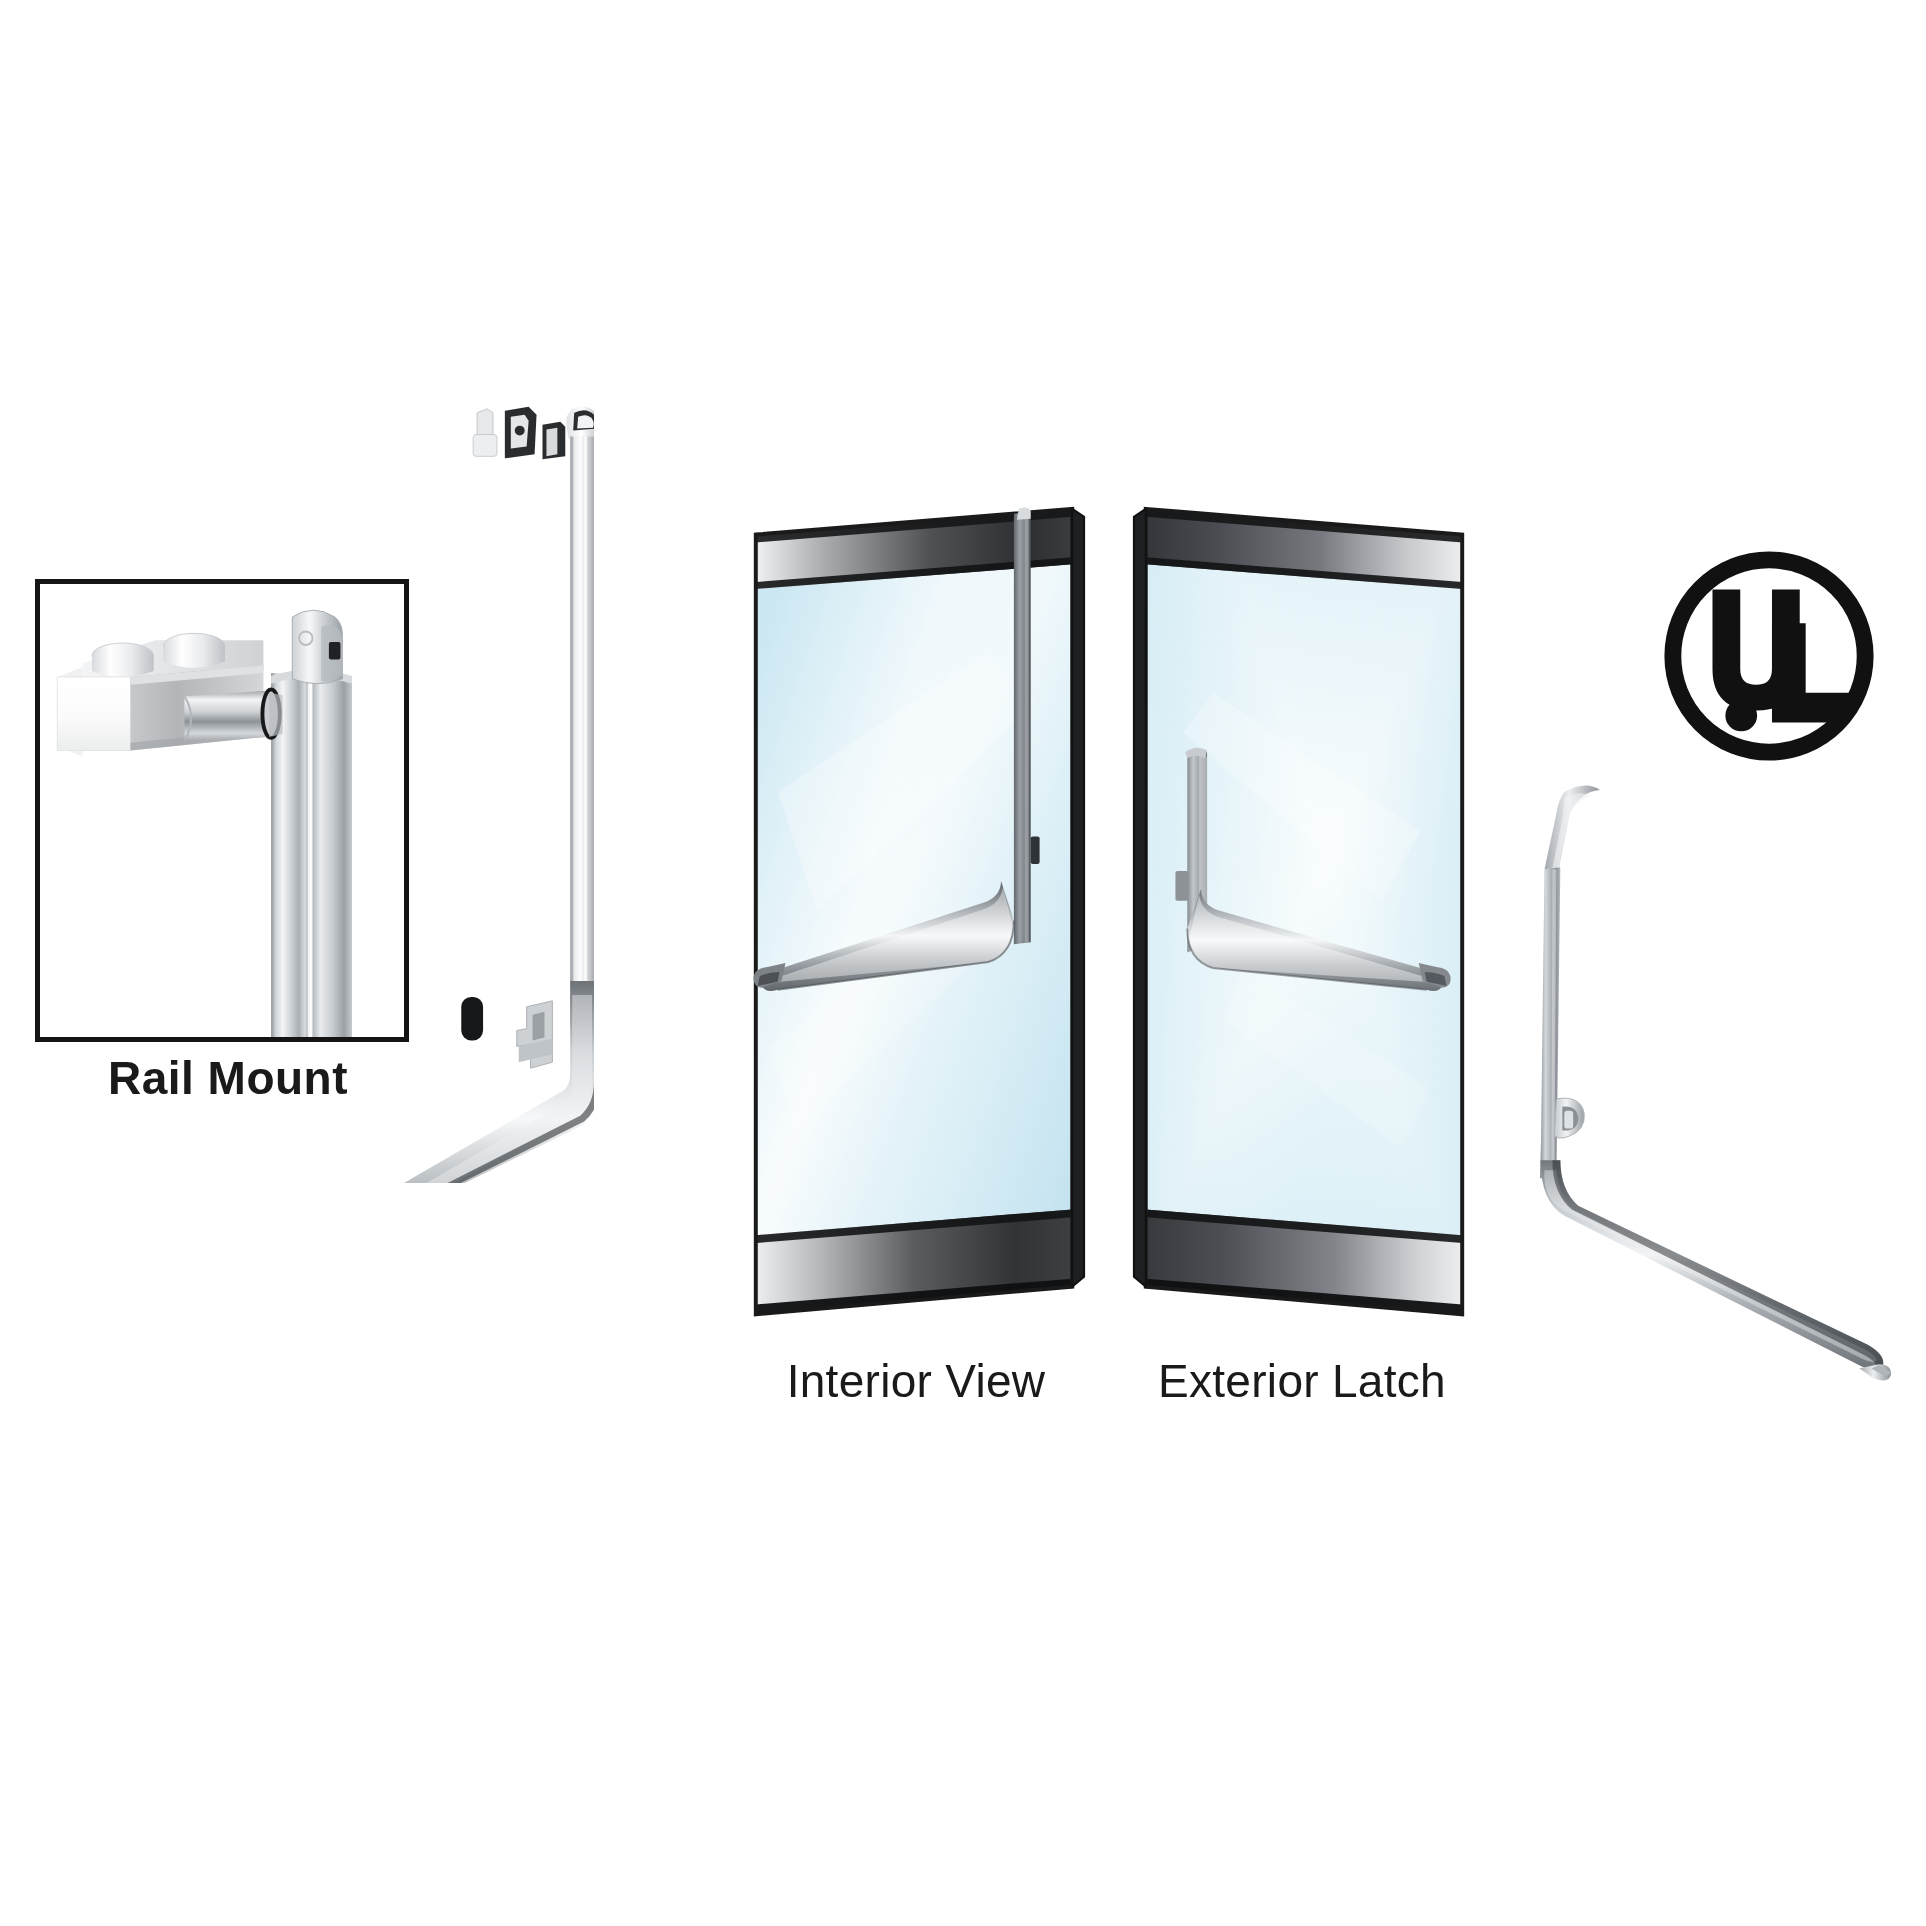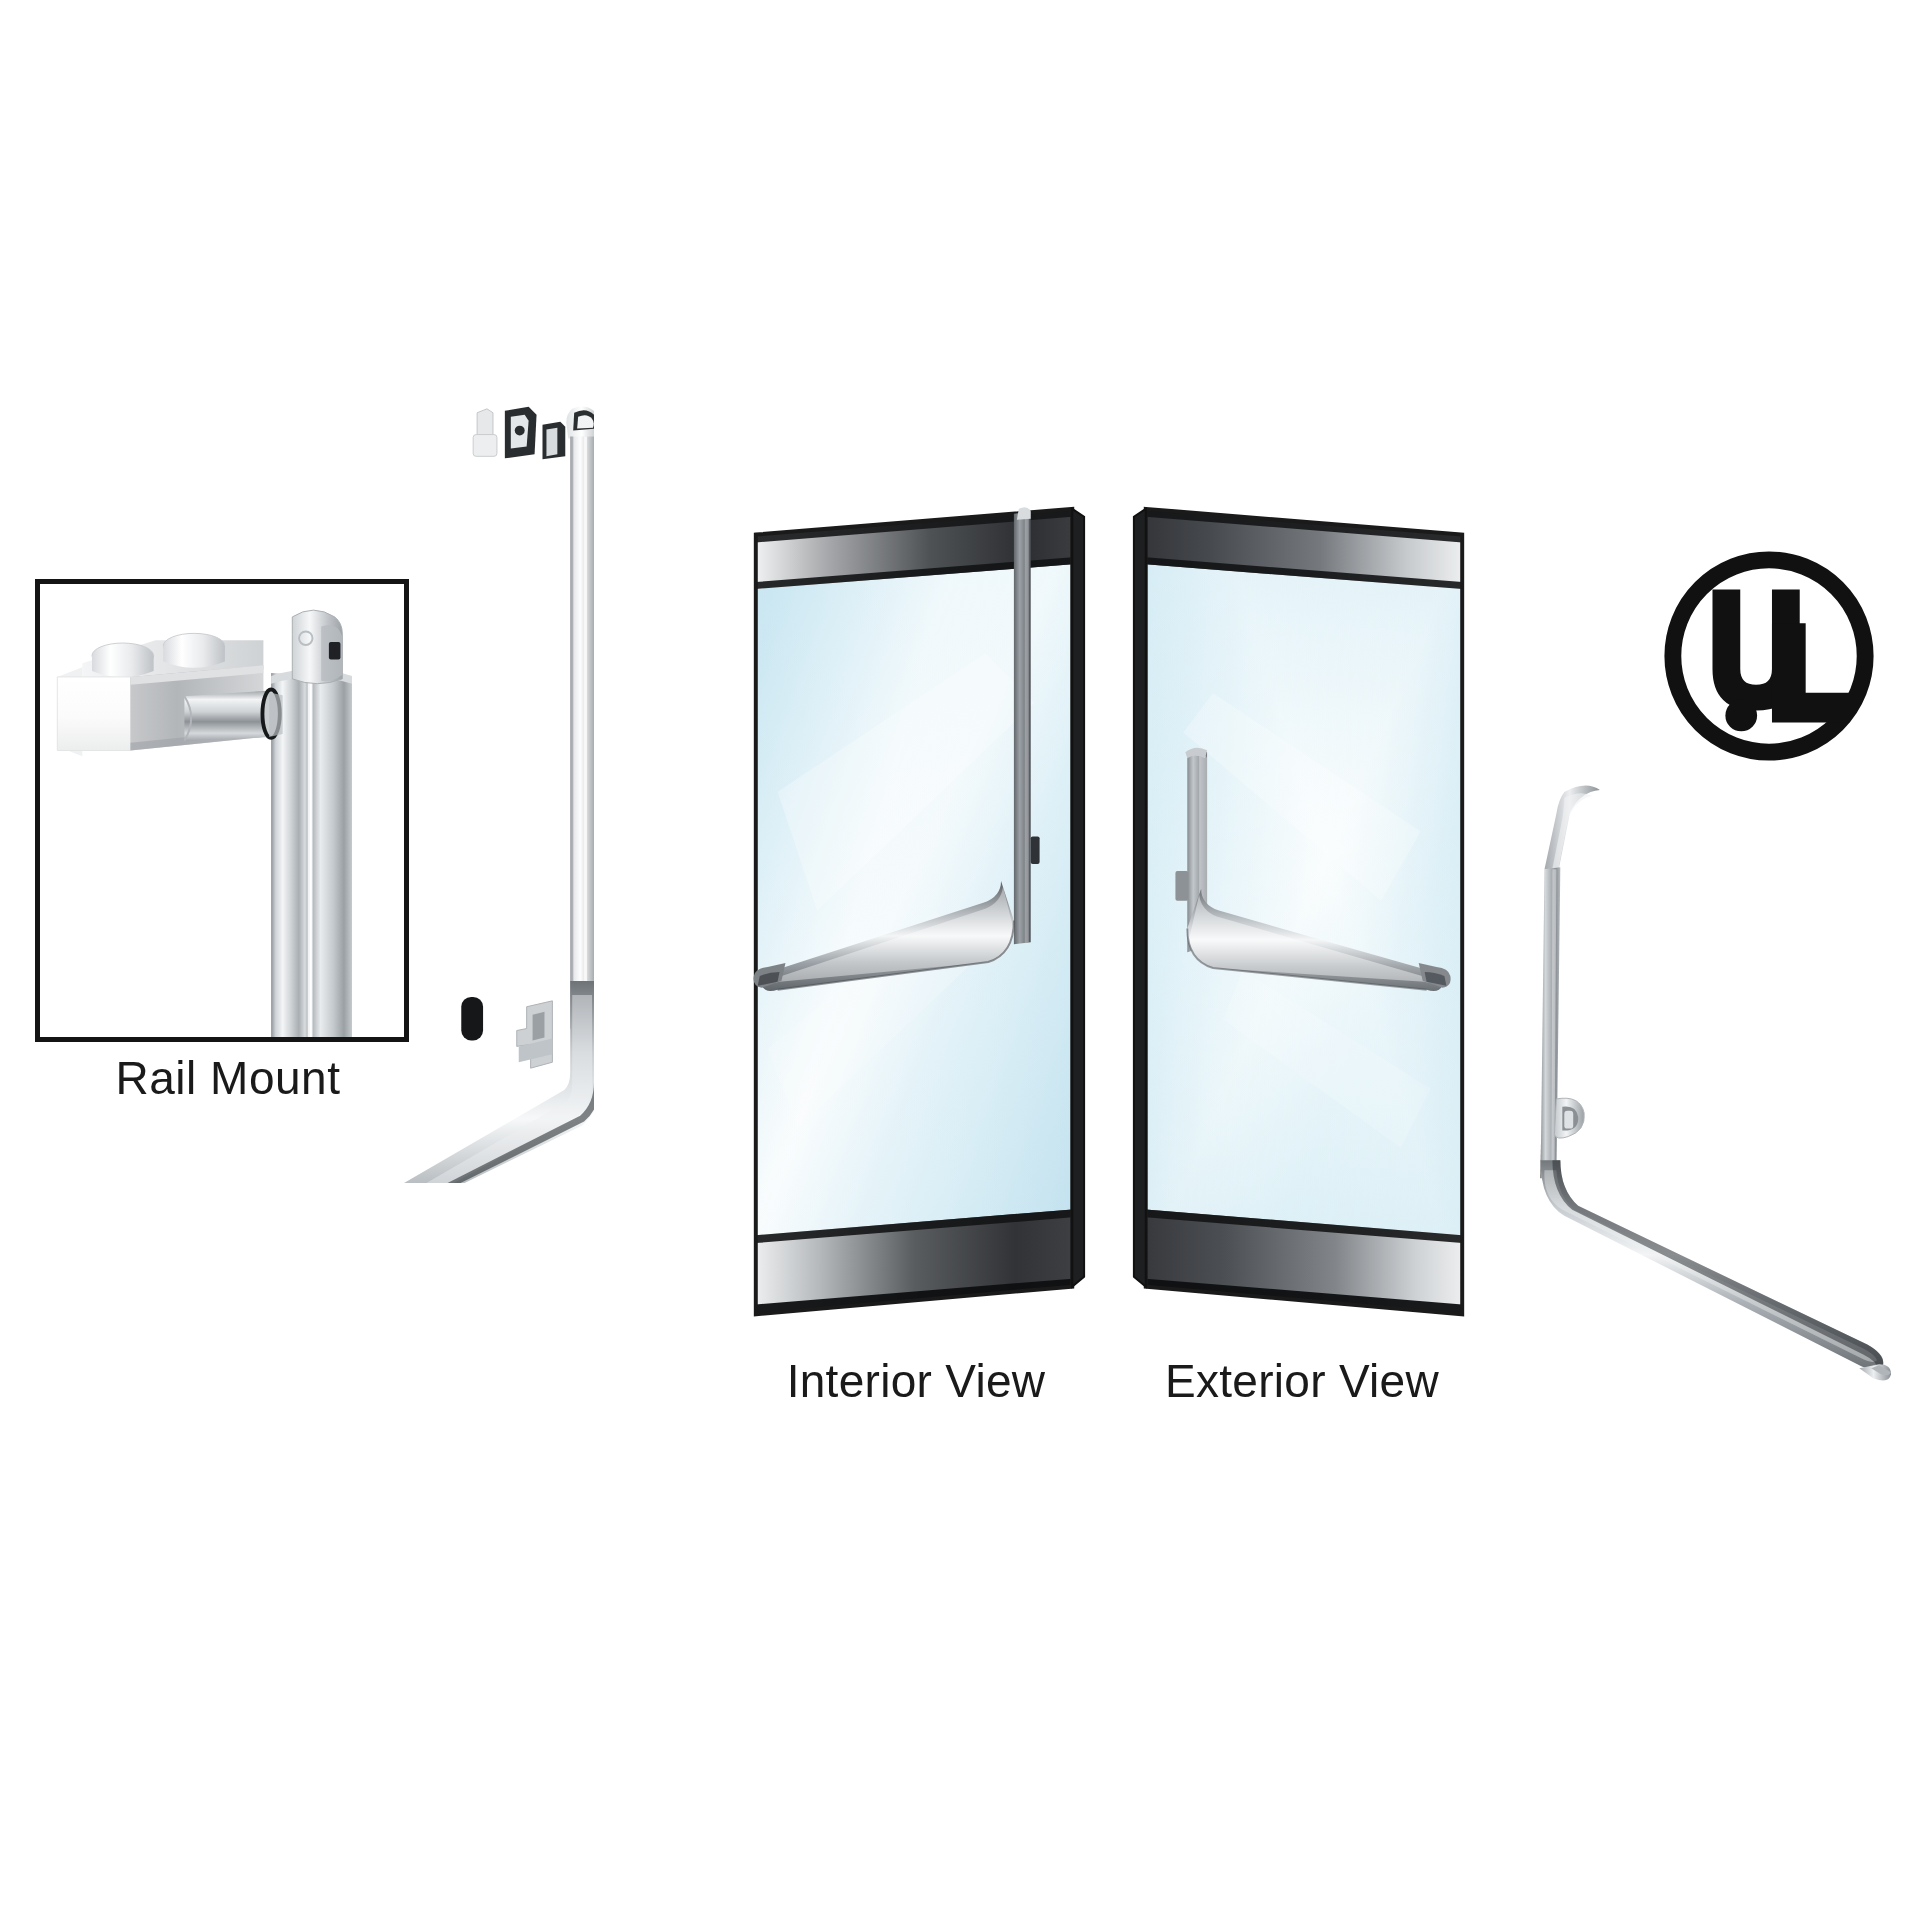--- a/index.html
+++ b/index.html
@@ -40,20 +40,21 @@
   }
   #detail-caption {
     left: 20px;
     top: 1051px;
     width: 416px;
     text-align: center;
     color: #1a1a1a;
     font-size: 46px;
     line-height: 1.18;
     letter-spacing: 0.5px;
+    font-weight: bold;
   }
   #detail-caption .line { display: block; }
 
   
   #panic-device-left {
     left: 178px;
     top: 391px;
     width: 416px;
     height: 792px;
   }
@@ -450,21 +451,21 @@
                q12 4 16 -4
                q4 -10 -8 -14
                L96 420
                q-18 -6 -18 -22 z" fill="url(#ev-bar)"></path>
       <path d="M66 448 q2 24 24 30 L304 492 q10 3 13 -3 l0 -4 q-4 4 -12 2 L94 426 q-16 -6 -18 -22 z" fill="#ffffff" opacity="0.42"></path>
       <path d="M322 498 q10 -2 8 -12 q-2 -8 -14 -9 l-18 -4 l4 18 z" fill="#85898e"></path>
       <path d="M324 486 q-10 -4 -20 -4 l2 10 l20 4 z" fill="#545a5f"></path>
       <path d="M64 438 q0 32 26 40 L306 500" fill="none" stroke="#53585d" stroke-width="2" opacity="0.55"></path>
     </g>
   </svg>
-  <div class="abs door-label" id="label-exterior">Exterior View</div>
+  <div class="abs door-label" id="label-exterior">Exterior Latch</div>
 
   <svg class="abs" id="panic-device-right" viewBox="0 0 400 620" preserveAspectRatio="none">
     <defs>
       <linearGradient id="pr-rod" x1="0" y1="0" x2="1" y2="0">
         <stop offset="0" stop-color="#9197 9c"></stop>
         <stop offset="0" stop-color="#91979c"></stop>
         <stop offset="0.25" stop-color="#d3d7da"></stop>
         <stop offset="0.5" stop-color="#b1b6ba"></stop>
         <stop offset="0.78" stop-color="#8a9095"></stop>
         <stop offset="1" stop-color="#b6bbbf"></stop>

